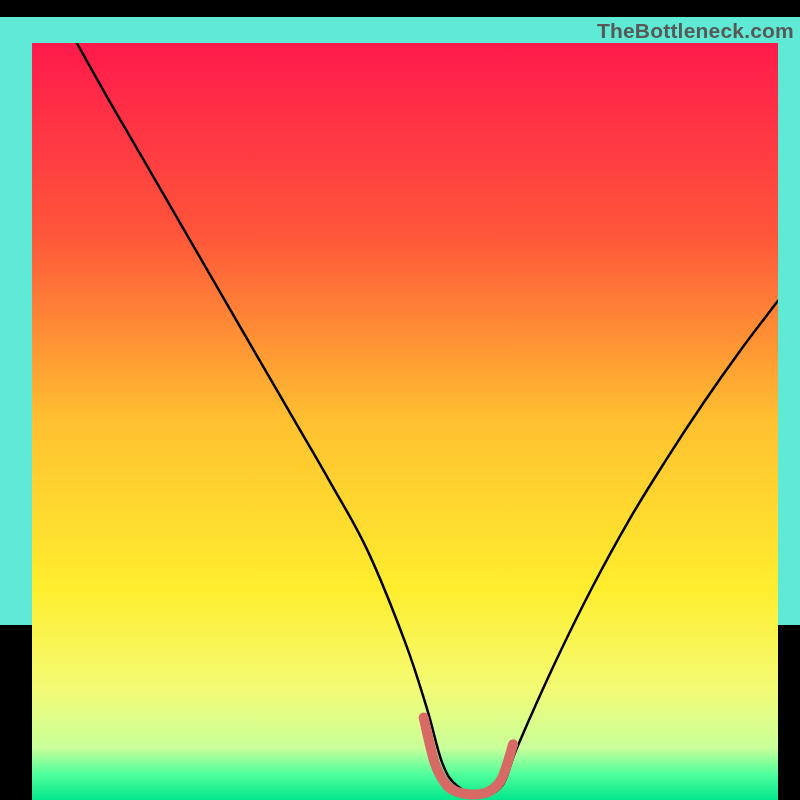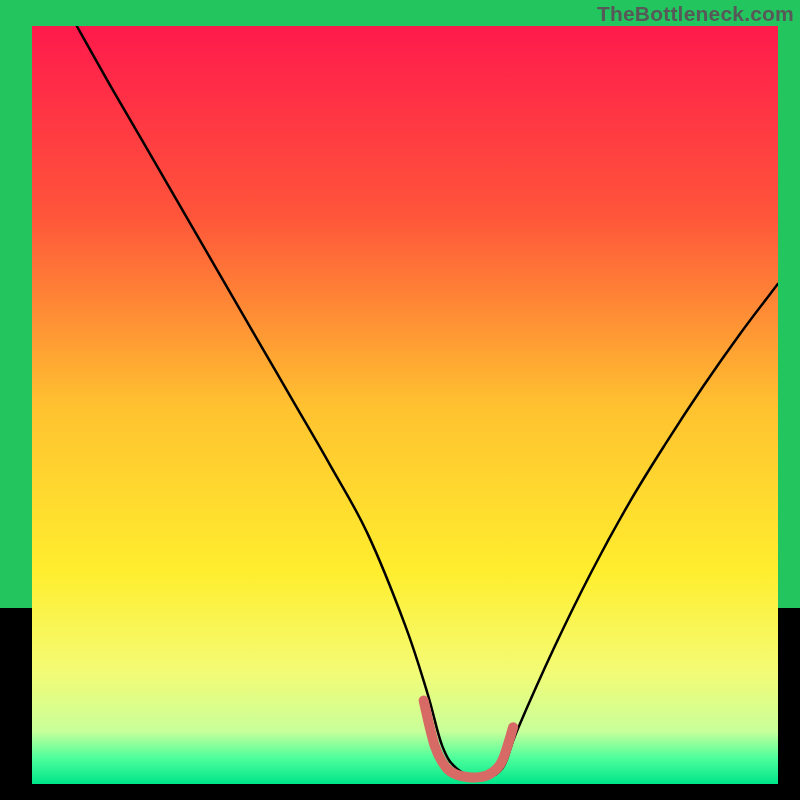--- a/index.html
+++ b/index.html
@@ -8,21 +8,22 @@
     width: 800px;
     height: 800px;
     background: #000;
     overflow: hidden;
     font-family: Arial, Helvetica, sans-serif;
   }
   .frame {
     position: relative;
     width: 800px;
     height: 608px;
-    background: #22c55e;
+    background: #5eead4;
+    margin-top: 17px;
   }
   .watermark {
     position: absolute;
     top: 2px;
     right: 6px;
     color: #585858;
     font-size: 21px;
     font-weight: 600;
     letter-spacing: 0.2px;
     z-index: 10;

